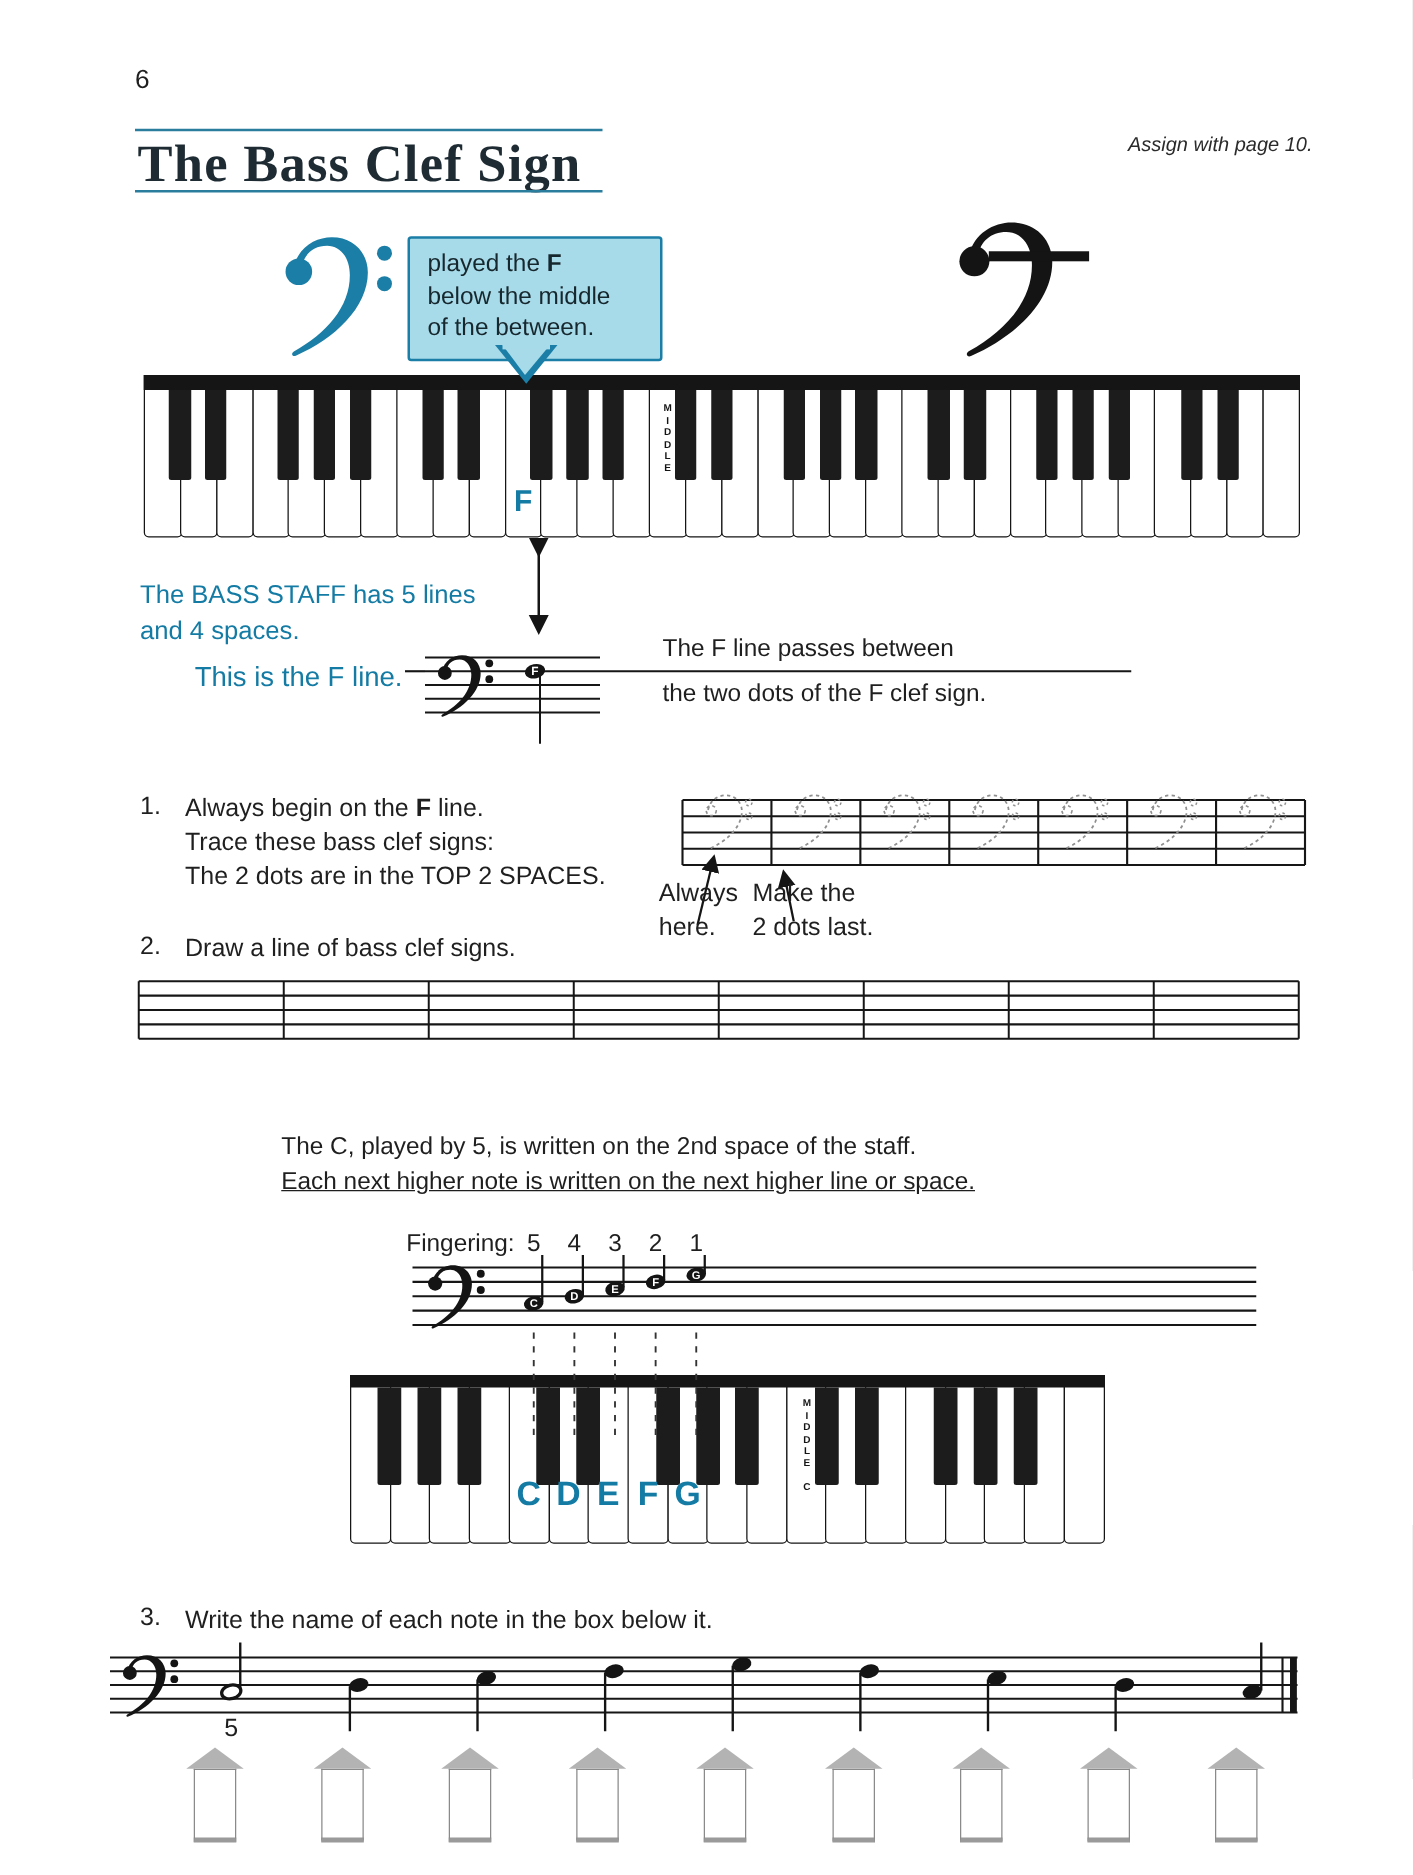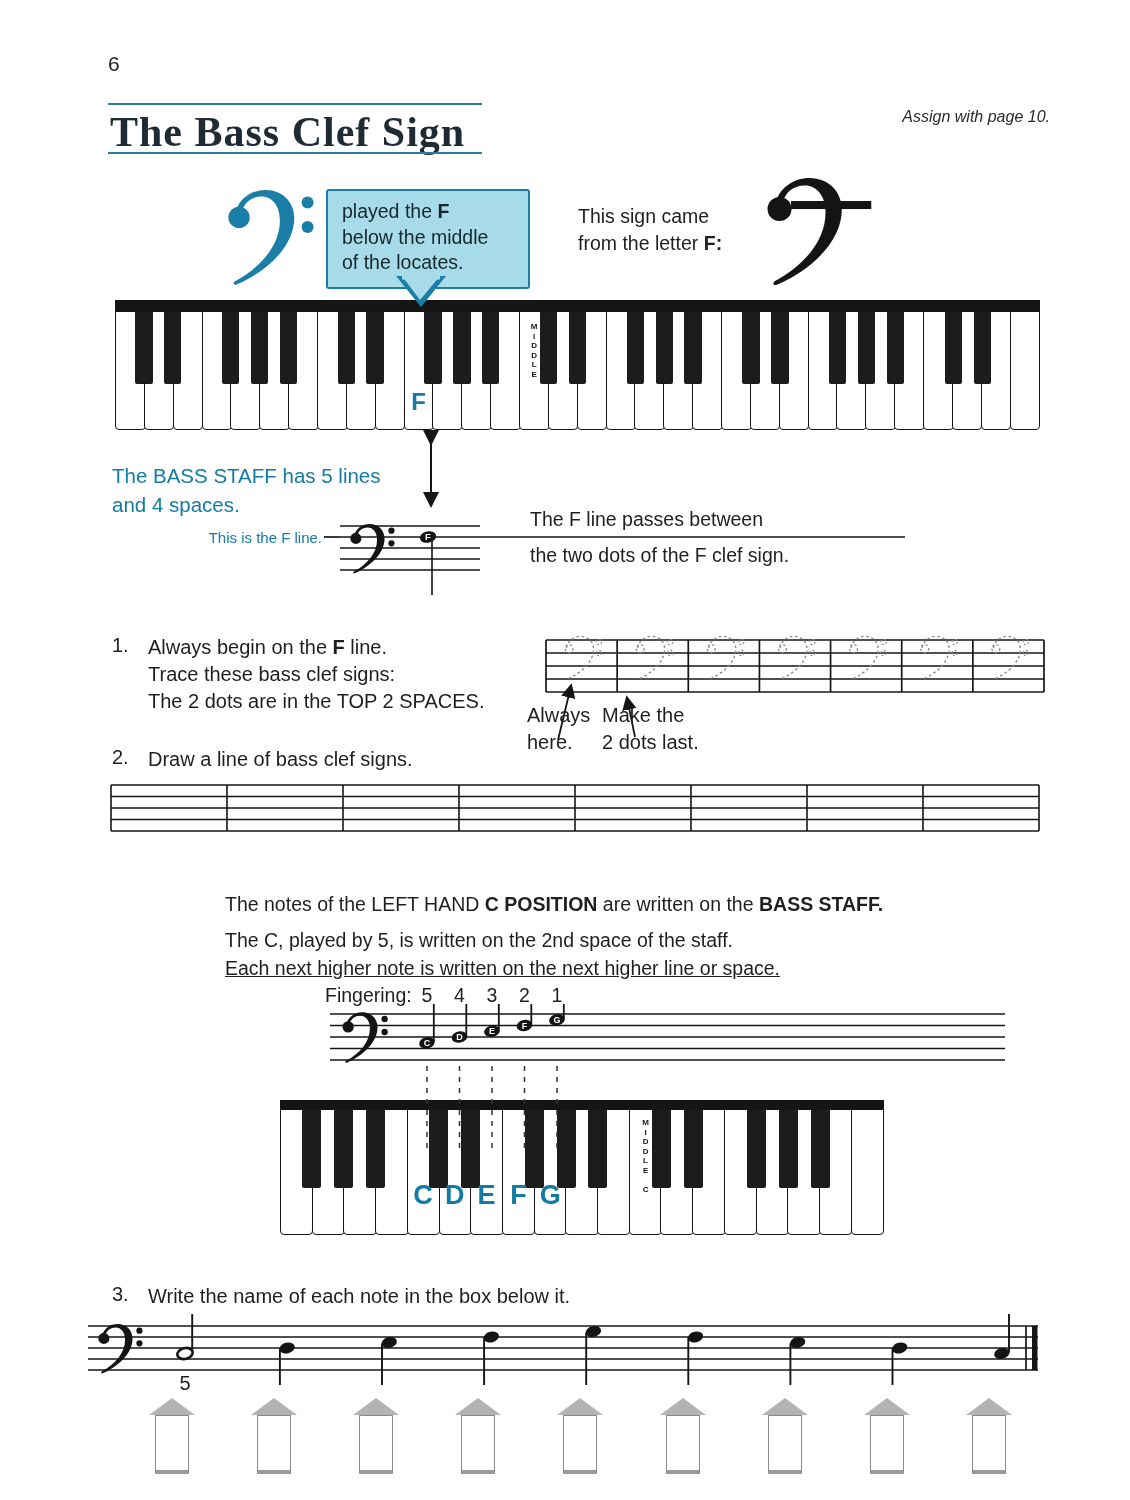--- a/index.html
+++ b/index.html
@@ -71,32 +71,28 @@
   <div class="abs small-italic" style="left:890px;top:108px;width:160px;text-align:right;">Assign with page 10.</div>
   <div class="rule" style="left:108px;top:152px;width:374px;"></div>
 
   <svg class="abs" style="left:220px;top:188px;" width="102" height="100" viewBox="0 0 46 45" xmlns:xlink="http://www.w3.org/1999/xlink">
     <use href="#clefSolid" xlink:href="#clefSolid" fill="#1b7ea6"></use>
   </svg>
 
   <div id="bubble" class="abs">
     <div><span>played the </span><b>F</b></div>
     <div>below the middle</div>
-    <div>of the locates.</div>
+    <div>of the between.</div>
   </div>
   <svg class="abs" style="left:393px;top:276px;z-index:3;" width="56" height="34">
     <polygon points="3,0 53,0 28,31" fill="#1b7ea6"></polygon>
     <polygon points="9,0 47,0 27,24" fill="#a8dbe9"></polygon>
     <rect x="9" y="0" width="38" height="3.5" fill="#a8dbe9"></rect>
   </svg>
 
-  <div class="abs" style="left:578px;top:203px;font-size:19.5px;line-height:27px;">
-    <div>This sign came</div>
-    <div><span>from the letter </span><b>F:</b></div>
-  </div>
 
   <svg class="abs" style="left:758px;top:176px;" width="118" height="118" viewBox="0 0 50 50" xmlns:xlink="http://www.w3.org/1999/xlink">
     <use href="#clefBody" xlink:href="#clefBody" fill="#141414" transform="scale(1.06)"></use>
     <rect x="14" y="10.6" width="34" height="3.4" fill="#141414"></rect>
   </svg>
 
   <div id="kb1" class="kb" style="left:115px;top:300px;width:925px;height:130px;">
       <div class="keys">
         <div class="wkey"></div>
         <div class="wkey"></div>
@@ -164,21 +160,21 @@
     </div>
 
   <svg class="abs" style="left:418px;top:434px;" width="26" height="80">
     <line x1="13" y1="9" x2="13" y2="71" stroke="#151515" stroke-width="2" marker-start="url(#ah)" marker-end="url(#ah)"></line>
   </svg>
 
   <div class="abs teal" style="left:112px;top:461px;font-size:20.5px;line-height:29px;">
     <div>The BASS STAFF has 5 lines</div>
     <div>and 4 spaces.</div>
   </div>
-  <div class="abs teal" style="left:150px;top:529px;width:172px;font-size:15px;text-align:right;">This is the F line.</div>
+  <div class="abs teal" style="left:150px;top:529px;width:172px;font-size:22px;text-align:right;">This is the F line.</div>
 
   <svg class="abs" style="left:322px;top:510px;" width="590" height="100" viewBox="0 0 590 100" xmlns:xlink="http://www.w3.org/1999/xlink">
     <g stroke="#161616" stroke-width="1.7">
       <line x1="18" y1="16" x2="158" y2="16"></line>
       <line x1="18" y1="27" x2="158" y2="27"></line>
       <line x1="18" y1="38" x2="158" y2="38"></line>
       <line x1="18" y1="49" x2="158" y2="49"></line>
       <line x1="18" y1="60" x2="158" y2="60"></line>
       <line x1="2" y1="27" x2="18" y2="27"></line>
       <line x1="158" y1="27" x2="583" y2="27"></line>
@@ -245,21 +241,20 @@
       <line x1="233" y1="4" x2="233" y2="50" stroke="#161616" stroke-width="1.6"></line>
       <line x1="349" y1="4" x2="349" y2="50" stroke="#161616" stroke-width="1.6"></line>
       <line x1="465" y1="4" x2="465" y2="50" stroke="#161616" stroke-width="1.6"></line>
       <line x1="581" y1="4" x2="581" y2="50" stroke="#161616" stroke-width="1.6"></line>
       <line x1="697" y1="4" x2="697" y2="50" stroke="#161616" stroke-width="1.6"></line>
       <line x1="813" y1="4" x2="813" y2="50" stroke="#161616" stroke-width="1.6"></line>
       <line x1="929" y1="4" x2="929" y2="50" stroke="#161616" stroke-width="1.6"></line>
     </svg>
 
   <div class="abs" style="left:225px;top:893px;font-size:19.5px;">
-    <div><span>The notes of the LEFT HAND </span><b>C POSITION</b><span> are written on the </span><b>BASS STAFF.</b></div>
     <div style="margin-top:13px;">The C, played by 5, is written on the 2nd space of the staff.</div>
     <div style="margin-top:5px;text-decoration:underline;">Each next higher note is written on the next higher line or space.</div>
   </div>
 
   <div class="abs" style="left:325px;top:984px;font-size:19.5px;">Fingering:</div>
   <div id="fingNums" class="abs" style="left:330px;top:984px;width:300px;height:24px;font-size:19.5px;">
       <span style="position: absolute; left: 97px; transform: translateX(-50%);">5</span>
       <span style="position: absolute; left: 129.5px; transform: translateX(-50%);">4</span>
       <span style="position: absolute; left: 162px; transform: translateX(-50%);">3</span>
       <span style="position: absolute; left: 194.5px; transform: translateX(-50%);">2</span>

